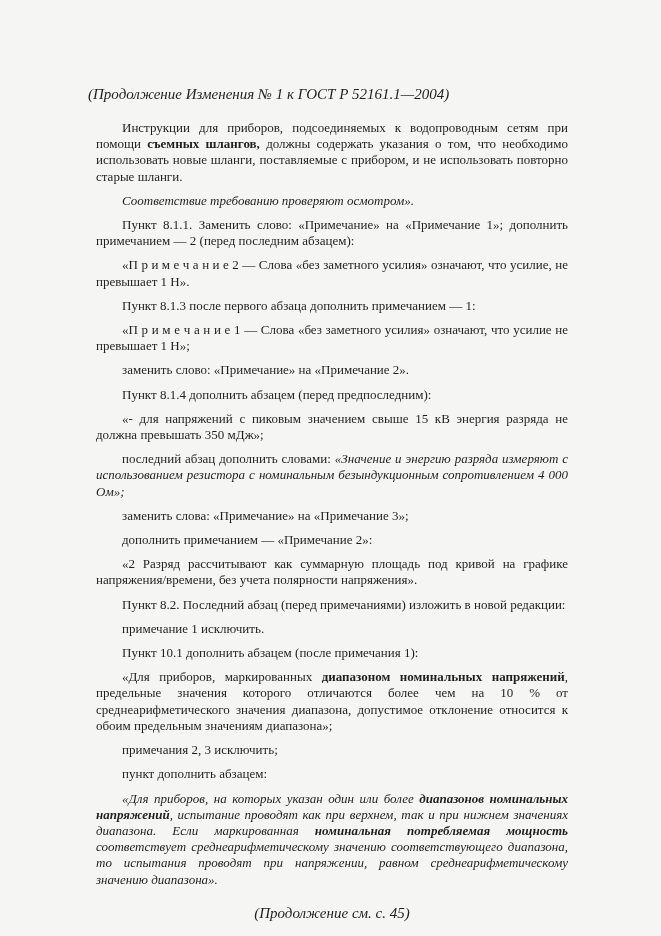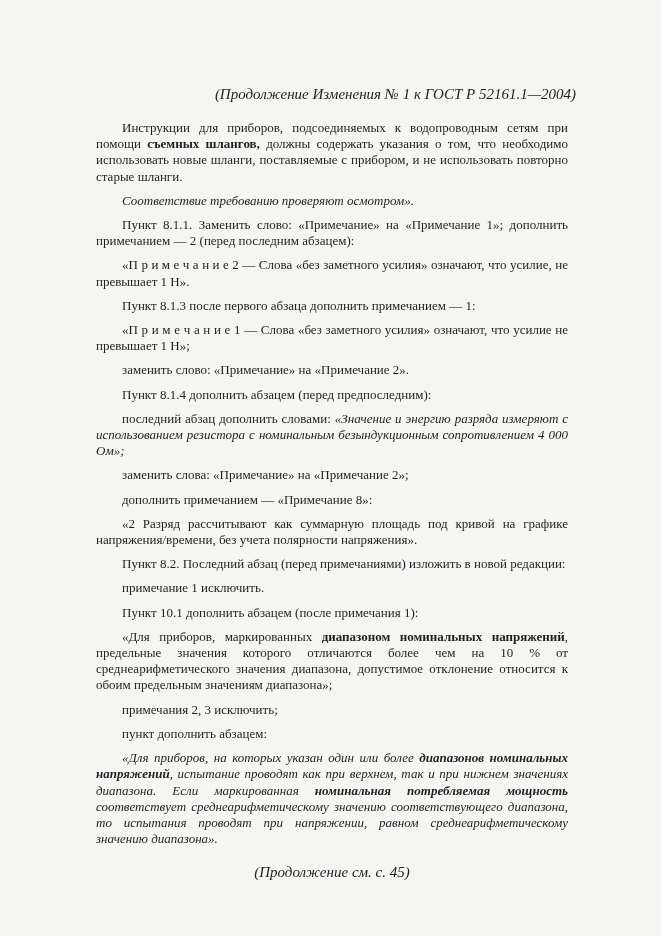--- a/index.html
+++ b/index.html
@@ -20,21 +20,20 @@
     font-family: "Liberation Serif", "DejaVu Serif", serif;
     color: #1f1f1f;
   }
   .textcol {
     position: absolute;
     left: 88px;
     top: 86px;
     width: 488px;
   }
   .doc-header {
-    text-align: right;
     font-style: italic;
     font-size: 15px;
     line-height: 17px;
     margin: 0 0 17px 0;
     white-space: nowrap;
   }
   .body-text p.para {
     margin: 8px;
     text-align: justify;
     text-indent: 26px;
@@ -62,23 +61,24 @@
 
     <div class="body-text">
         <p class="para"><span class="run">Инструкции для приборов, подсоединяемых к водопроводным сетям при помощи </span><span class="run b">съемных шлангов,</span><span class="run"> должны содержать указания о том, что необходимо использовать новые шланги, поставляемые с прибором, и не использовать повторно старые шланги.</span></p>
         <p class="para"><span class="run i">Соответствие требованию проверяют осмотром».</span></p>
         <p class="para"><span class="run">Пункт 8.1.1. Заменить слово: «Примечание» на «Примечание 1»; дополнить примечанием — 2 (перед последним абзацем):</span></p>
         <p class="para"><span class="run">«П р и м е ч а н и е  2 — Слова «без заметного усилия» означают, что усилие, не превышает 1 Н».</span></p>
         <p class="para"><span class="run">Пункт 8.1.3 после первого абзаца дополнить примечанием — 1:</span></p>
         <p class="para"><span class="run">«П р и м е ч а н и е  1 — Слова «без заметного усилия» означают, что усилие не превышает 1 Н»;</span></p>
         <p class="para"><span class="run">заменить слово: «Примечание» на «Примечание 2».</span></p>
         <p class="para"><span class="run">Пункт 8.1.4 дополнить абзацем (перед предпоследним):</span></p>
+        <p class="para"><span class="run">«- для напряжений с пиковым значением свыше 15 кВ энергия разряда не должна превышать 350 мДж»;</span></p>
         <p class="para"><span class="run">последний абзац дополнить словами: </span><span class="run i">«Значение и энергию разряда измеряют с использованием резистора с номинальным безындукционным сопротивлением 4 000 Ом»;</span></p>
-        <p class="para"><span class="run">заменить слова: «Примечание» на «Примечание 2»;</span></p>
-        <p class="para"><span class="run">дополнить примечанием — «Примечание 8»:</span></p>
+        <p class="para"><span class="run">заменить слова: «Примечание» на «Примечание 3»;</span></p>
+        <p class="para"><span class="run">дополнить примечанием — «Примечание 2»:</span></p>
         <p class="para"><span class="run">«2 Разряд рассчитывают как суммарную площадь под кривой на графике напряжения/времени, без учета полярности напряжения».</span></p>
         <p class="para"><span class="run">Пункт 8.2. Последний абзац (перед примечаниями) изложить в новой редакции:</span></p>
         <p class="para"><span class="run">примечание 1 исключить.</span></p>
         <p class="para"><span class="run">Пункт 10.1 дополнить абзацем (после примечания 1):</span></p>
         <p class="para"><span class="run">«Для приборов, маркированных </span><span class="run b">диапазоном номинальных напряжений</span><span class="run">, предельные значения которого отличаются более чем на 10 % от среднеарифметического значения диапазона, допустимое отклонение относится к обоим предельным значениям диапазона»;</span></p>
         <p class="para"><span class="run">примечания 2, 3 исключить;</span></p>
         <p class="para"><span class="run">пункт дополнить абзацем:</span></p>
         <p class="para"><span class="run i">«Для приборов, на которых указан один или более </span><span class="run b i">диапазонов номинальных напряжений</span><span class="run i">, испытание проводят как при верхнем, так и при нижнем значениях диапазона. Если маркированная </span><span class="run b i">номинальная потребляемая мощность</span><span class="run i"> соответствует среднеарифметическому значению соответствующего диапазона, то испытания проводят при напряжении, равном среднеарифметическому значению диапазона».</span></p>
       </div>
 

